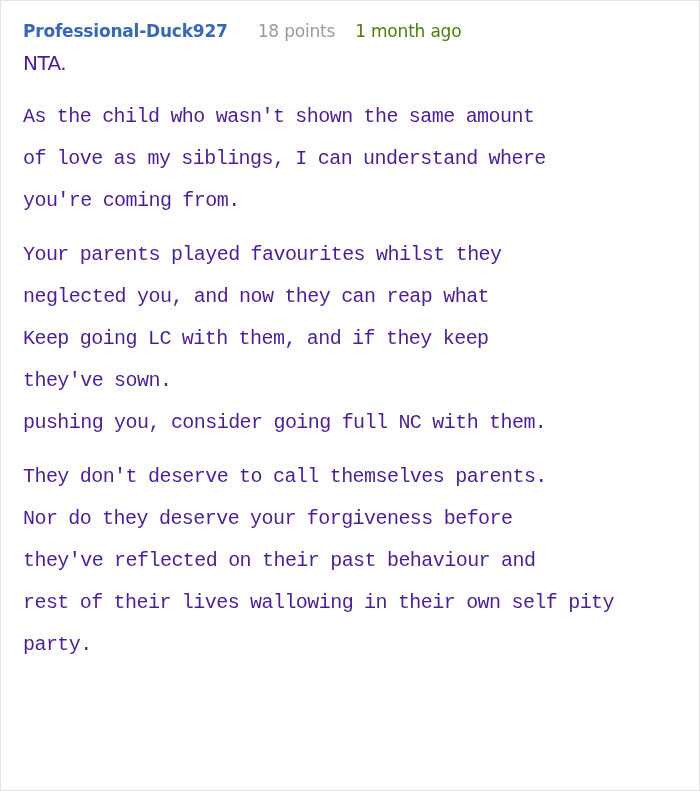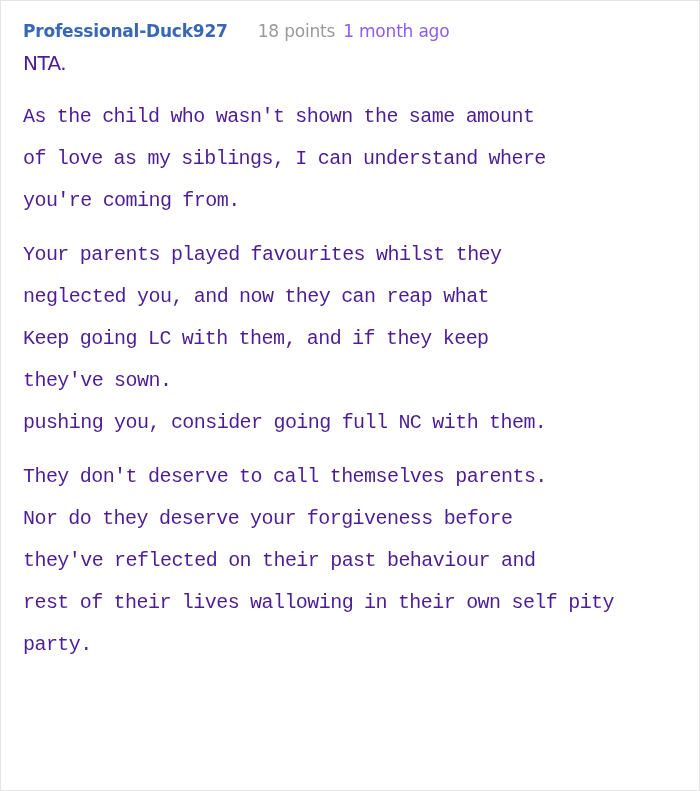--- a/index.html
+++ b/index.html
@@ -36,22 +36,22 @@
       text-decoration: none;
       cursor: pointer;
       letter-spacing: -0.2px;
     }
     .points {
       color: #9a9a9a;
       margin-left: 30px;
       letter-spacing: -0.2px;
     }
     .time {
-      color: #8b5cf6;
-      margin-left: 8px;
+      color: #4d7c0f;
+      margin-left: 20px;
       letter-spacing: -0.2px;
     }
     .body {
       font-size: 20px;
       line-height: 42px;
       letter-spacing: -0.55px;
       word-spacing: -0.5px;
       color: #4c1d95;
     }
     .body p {

